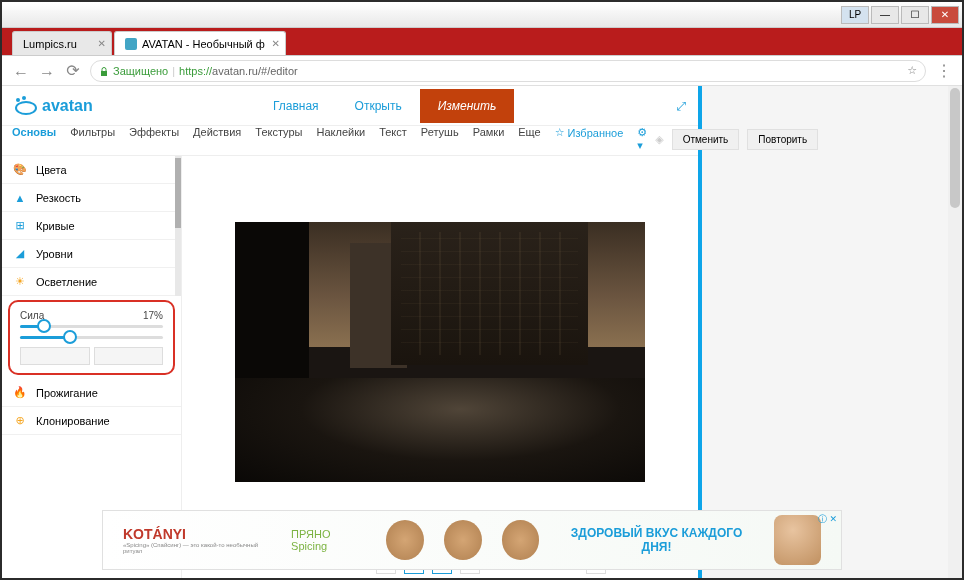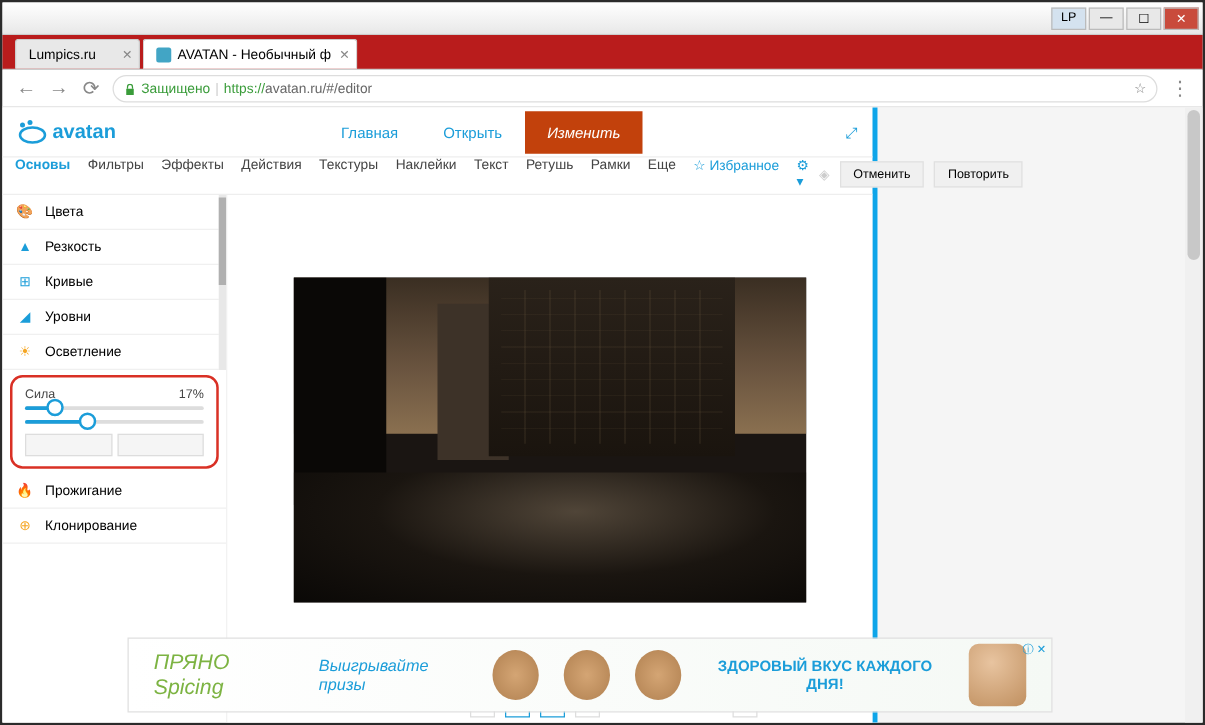--- a/index.html
+++ b/index.html
@@ -66,21 +66,21 @@
 .zoom-bar { height: 30px; display: flex; align-items: center; justify-content: flex-end; padding: 0 12px; gap: 8px; font-size: 10px; border-top: 1px solid #eee; }
 .zoom-btn { width: 20px; height: 20px; border: 1px solid #ddd; display: flex; align-items: center; justify-content: center; cursor: pointer; color: #666; }
 .zoom-btn.blue { color: #1b9dd9; border-color: #1b9dd9; }
 .zoom-track { width: 90px; height: 2px; background: #ddd; position: relative; }
 .zoom-thumb { width: 10px; height: 10px; background: #fff; border: 2px solid #1b9dd9; border-radius: 50%; position: absolute; left: 18%; top: -5px; cursor: pointer; }
 .zoom-dims { color: #1b9dd9; }
 .right-scroll { position: absolute; right: 0; top: 0; width: 14px; height: 100%; background: #f0f0f0; }
 .right-scroll-thumb { width: 10px; height: 120px; background: #c8c8c8; margin: 2px auto; border-radius: 5px; }
 .ad-banner { position: absolute; bottom: 8px; left: 100px; width: 740px; height: 60px; background: linear-gradient(90deg, #fff, #f5f9f5); border: 1px solid #e0e0e0; display: flex; align-items: center; padding: 0 20px; gap: 20px; }
 .ad-logo { color: #c0392b; font-weight: bold; font-size: 14px; }
-.ad-spice { color: #7cb342; font-style: italic; font-size: 17px; }
+.ad-spice { color: #7cb342; font-size: 11px; }
 .ad-text1 { color: #1b9dd9; font-style: italic; font-size: 13px; }
 .ad-circle { width: 40px; height: 40px; border-radius: 50%; background: radial-gradient(#d4a574, #b08050); }
 .ad-text2 { color: #1b9dd9; font-weight: bold; font-size: 12px; text-align: center; }
 .ad-person { width: 50px; height: 50px; background: radial-gradient(circle at 40% 30%, #e8c4a0, #c09060); border-radius: 8px; }
 .ad-close { position: absolute; top: 2px; right: 4px; font-size: 9px; color: #1b9dd9; cursor: pointer; }
 .scrollbar-v { width: 6px; background: #e8e8e8; }
 .scrollbar-v-thumb { width: 100%; height: 70px; background: #b0b0b0; margin-top: 2px; }
 </style>
 </head>
 <body>
@@ -254,22 +254,25 @@
         </div>
       </div>
     </div>
 
     <div class="right-scroll">
       <div class="right-scroll-thumb"></div>
     </div>
 
     <div class="ad-banner">
       <span class="ad-close">ⓘ ✕</span>
+      <div>
+        <div class="ad-logo">KOTÁNYI</div>
+        <div style="font-size:6px;color:#888">«Spicing» (Спайсинг) — это какой-то необычный ритуал</div>
+      </div>
       <div class="ad-spice">ПРЯНО Spicing</div>
-      <div class="ad-text1">Выигрывайте призы</div>
       <div class="ad-circle"></div>
       <div class="ad-circle"></div>
       <div class="ad-circle"></div>
       <div class="ad-text2">ЗДОРОВЫЙ ВКУС КАЖДОГО ДНЯ!</div>
       <div class="ad-person"></div>
     </div>
   </div>
 </div>
 
 </body></html>

